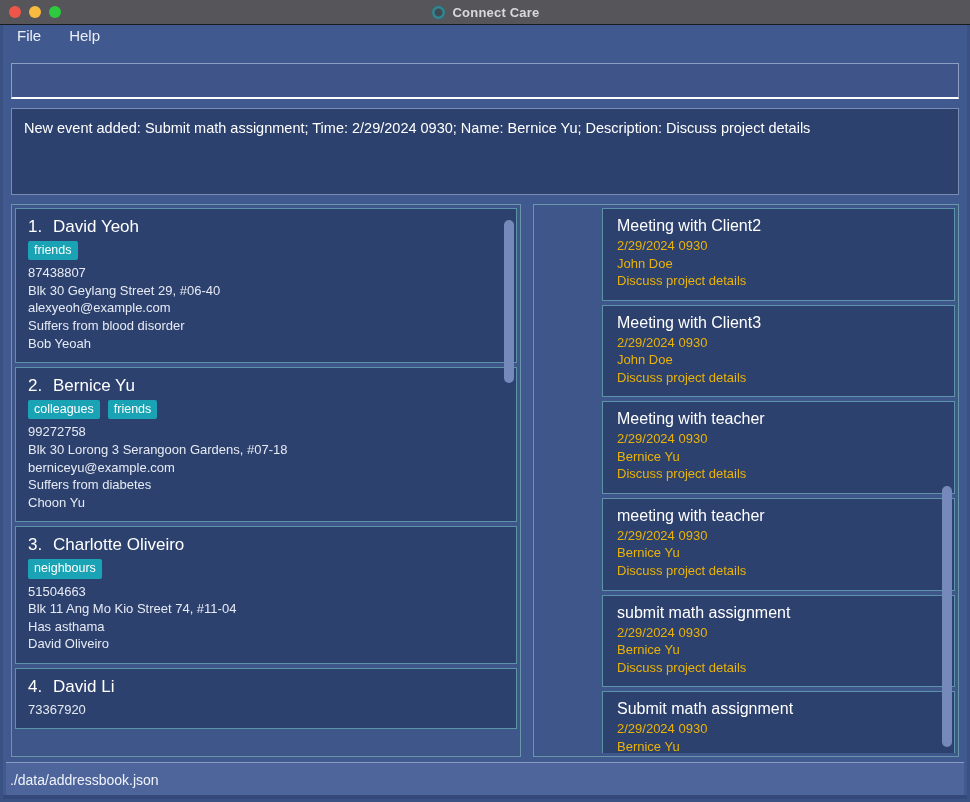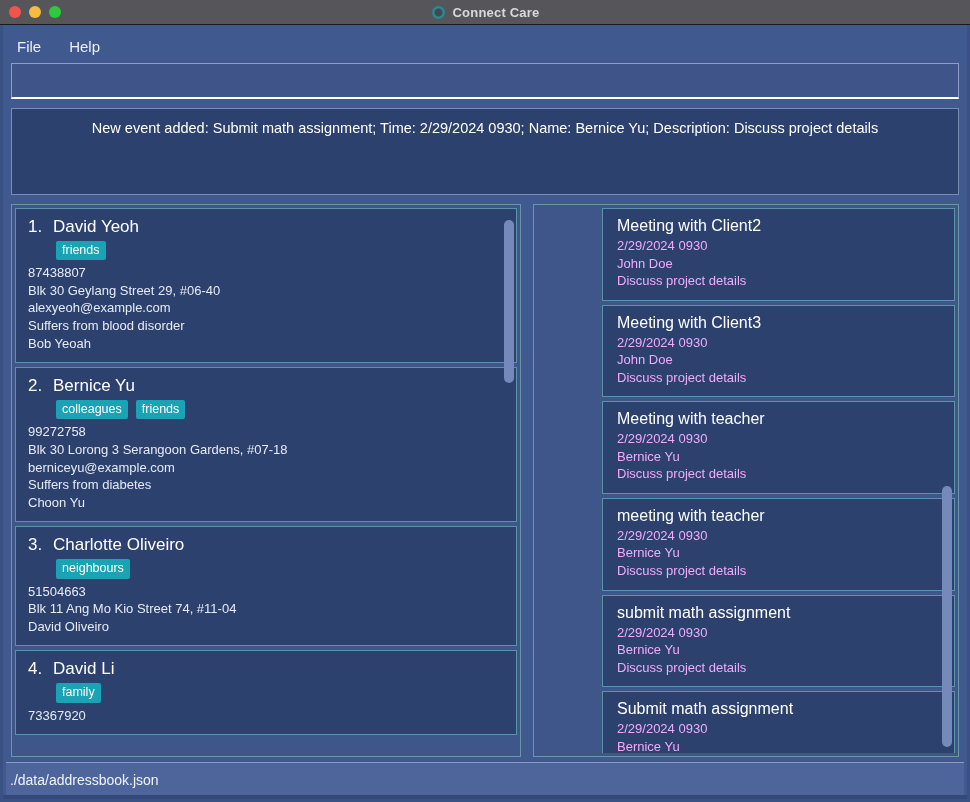--- a/index.html
+++ b/index.html
@@ -79,21 +79,21 @@
     box-sizing: border-box;
     border-left: 3px solid #3a5184;
     border-right: 3px solid #3a5184;
     border-bottom: 3px solid #3a5184;
   }
 
   
   .menubar {
     height: 32px;
     display: flex;
-    align-items: flex-end;
+    align-items: flex-start;
     padding-left: 10px;
     gap: 20px;
     background: #40598e;
   }
   .menu-item {
     color: #eceff6;
     font-size: 15px;
     padding: 2px 4px;
     cursor: default;
   }
@@ -123,21 +123,20 @@
 
   
   .result-wrap {
     margin: 9px 8px 0 8px;
     height: 87px;
     background: #2d416e;
     border: 1px solid #7b8cb4;
     box-sizing: border-box;
     padding: 10px 12px;
     overflow: hidden;
-    text-align: center;
   }
   .result-text {
     color: #ffffff;
     font-size: 14.5px;
     line-height: 1.35;
     white-space: pre-wrap;
   }
 
   
   .panes {
@@ -190,21 +189,20 @@
     display: flex;
     align-items: baseline;
     gap: 10px;
     margin-bottom: 4px;
   }
   .person-index { min-width: 15px; }
   .tag-row {
     display: flex;
     gap: 8px;
     margin-bottom: 4px;
-    margin-left: 28px;
   }
   .tag {
     background: #19a3b4;
     color: #ffffff;
     font-size: 12.5px;
     padding: 2px 6px 3px 6px;
     border-radius: 2px;
     line-height: 1.15;
   }
   .person-line {
@@ -221,21 +219,21 @@
     padding: 8px 10px 10px 14px;
     margin-bottom: 4px;
     margin-left: 48px;
   }
   .event-title {
     color: #ffffff;
     font-size: 16px;
     margin-bottom: 2px;
   }
   .event-line {
-    color: #f0abfc;
+    color: #eab308;
     font-size: 13px;
     line-height: 1.35;
   }
 
   
   .scrollbar {
     position: absolute;
     width: 12px;
     top: 4px;
     bottom: 4px;
@@ -346,29 +344,27 @@
             <div class="person-card">
               <div class="person-head">
                 <span class="person-index">3.</span>
                 <span>Charlotte Oliveiro</span>
               </div>
               <div class="tag-row">
                 <span class="tag">neighbours</span>
               </div>
               <div class="person-line">51504663</div>
               <div class="person-line">Blk 11 Ang Mo Kio Street 74, #11-04</div>
+              <div class="person-line">Has asthama</div>
               <div class="person-line">David Oliveiro</div>
             </div>
             <div class="person-card">
               <div class="person-head">
                 <span class="person-index">4.</span>
                 <span>David Li</span>
-              </div>
-              <div class="tag-row">
-                <span class="tag">family</span>
               </div>
               <div class="person-line">73367920</div>
             </div>
           </div>
         <div class="scrollbar left-sb">
           <div class="sb-thumb" id="person-sb-thumb" style="top: 2%; height: 30%;"></div>
         </div>
       </div>
 
       <div class="pane-divider"></div>

